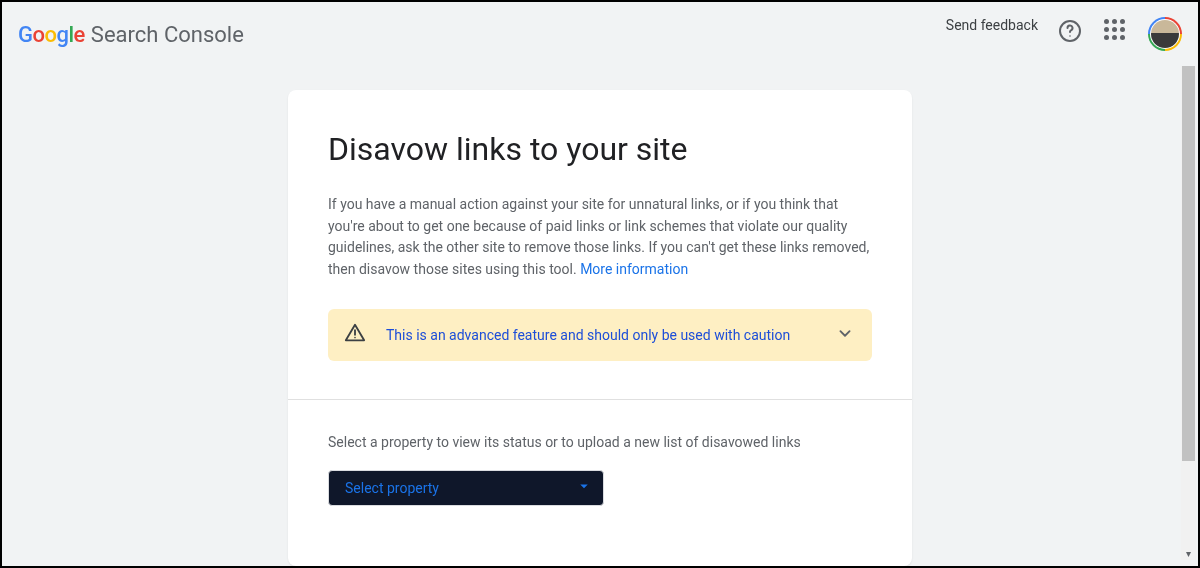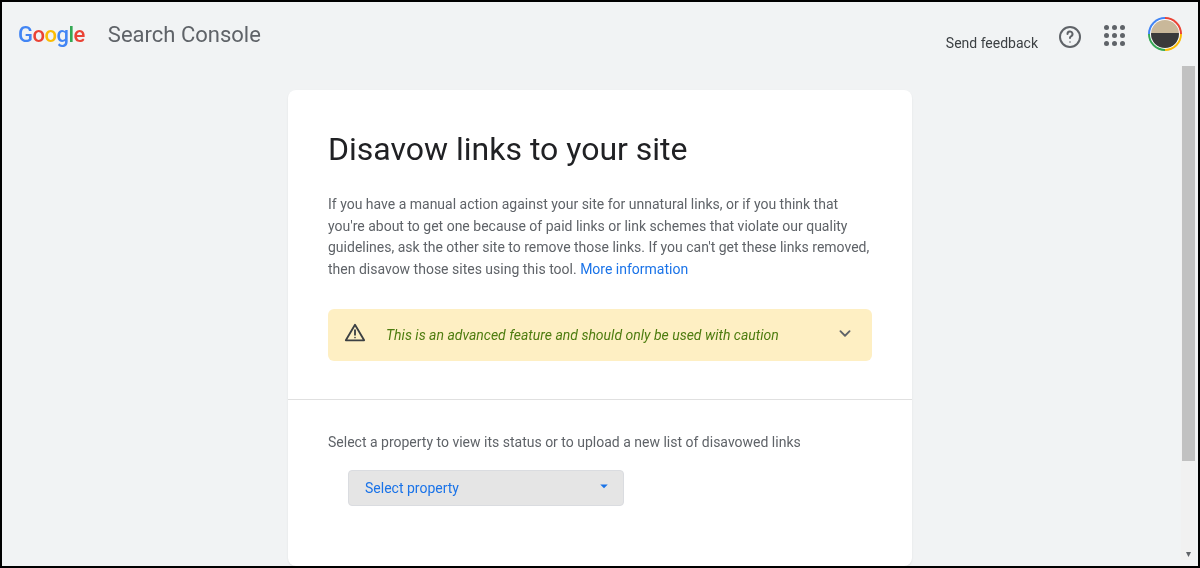--- a/index.html
+++ b/index.html
@@ -12,23 +12,23 @@
   }
 
   
   .header {
     height: 64px; background: #f1f3f4; display: flex; align-items: center;
     padding: 0 16px; justify-content: space-between;
   }
   .header-left { display: flex; align-items: center; gap: 6px; }
   .google-logo { font-size: 22px; font-weight: 500; letter-spacing: -0.5px; display: inline-flex; }
   .g1 { color:#4285F4; } .g2{color:#EA4335;} .g3{color:#FBBC05;} .g4{color:#4285F4;} .g5{color:#34A853;} .g6{color:#EA4335;}
-  .product-name { font-size: 22px; color:#5f6368; font-weight: 400; margin-left: 17px; }
+  .product-name { font-size: 22px; color:#5f6368; font-weight: 400; }
 
-  .header-right { display:flex; align-items:flex-end; gap: 18px; }
+  .header-right { display:flex; align-items:flex-start; gap: 18px; }
   .send-feedback { font-size:14px; color:#3c4043; cursor:pointer; }
   .icon-btn { width: 28px; height: 28px; display:flex; align-items:center; justify-content:center; cursor:pointer; color:#5f6368; border-radius:50%; }
   .icon-btn svg { width:24px; height:24px; }
 
   .apps-icon { width:24px; height:24px; display:grid; grid-template-columns:repeat(3,5px); grid-template-rows:repeat(3,5px); gap:3px; }
   .apps-icon span { width:5px; height:5px; background:#5f6368; border-radius:50%; display:block; }
 
   .avatar-ring {
     width:34px; height:34px; border-radius:50%; display:flex; align-items:center; justify-content:center;
     background: conic-gradient(#ea4335 0deg 90deg, #fbbc05 90deg 180deg, #34a853 180deg 270deg, #4285f4 270deg 360deg);
@@ -45,32 +45,32 @@
   }
   .page-title { font-size:32px; color:#202124; margin-bottom: 26px; font-weight:400; }
   .description { font-size:14px; color:#5f6368; line-height:1.55; margin-bottom: 28px; }
   .more-link { color:#1a73e8; text-decoration:none; cursor:pointer; }
 
   .warning-banner {
     background:#feefc3; border-radius:6px; height:52px; display:flex; align-items:center;
     padding: 0 16px; justify-content:space-between; margin-bottom: 0;
   }
   .warning-left { display:flex; align-items:center; gap:20px; }
-  .warning-text { font-size:14px; color:#4d7c0f;font-style:italic; }
+  .warning-text { font-size:14px; color:#1d4ed8; }
   .warn-icon svg { width:22px; height:22px; }
   .chevron svg { width:22px; height:22px; color:#5f6368; }
 
   .divider { border:none; border-top:1px solid #e0e0e0; margin: 38px -40px 34px; }
 
   .section-label { font-size:14px; color:#5f6368; margin-bottom: 20px; margin-top: 24px; }
 
   .select-property {
     width: 276px; height:36px; border:1px solid #dadce0; border-radius:4px;
     display:flex; align-items:center; justify-content:space-between;
-    padding: 0 10px 0 16px; color:#1a73e8; font-size:14px; cursor:pointer; background:#e5e5e5;margin-left:20px;
+    padding: 0 10px 0 16px; color:#1a73e8; font-size:14px; cursor:pointer; background:#0f172a;
   }
   .select-property .chev { color:#1a73e8; }
   .select-property .chev svg { width:18px; height:18px; }
 
   
   .fake-scrollbar { position:absolute; right:2px; top:64px; bottom:6px; width:15px; background:#f1f1f1; }
   .fake-thumb { position:absolute; top:0; left:1px; right:1px; height:80%; background:#c1c1c1; }
   .fake-arrow { position:absolute; bottom:0; left:0; right:0; height:14px; display:flex; align-items:center; justify-content:center; color:#5f6368; font-size:10px; }
 </style>
 </head>

